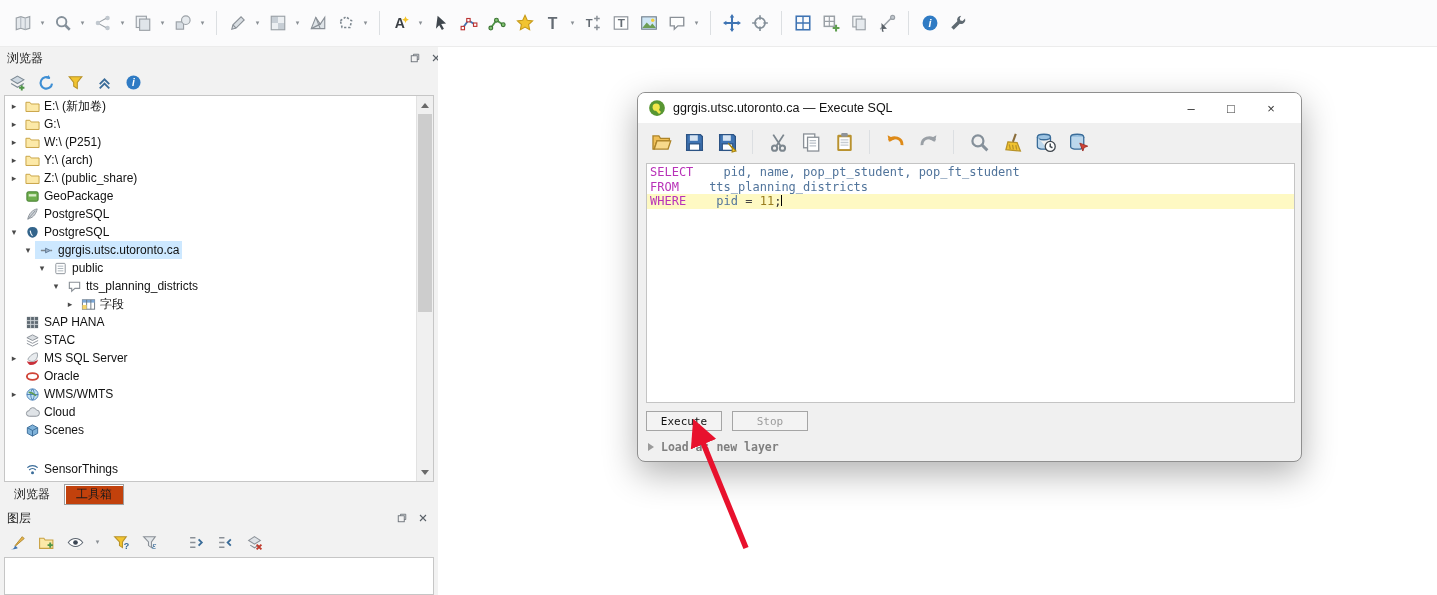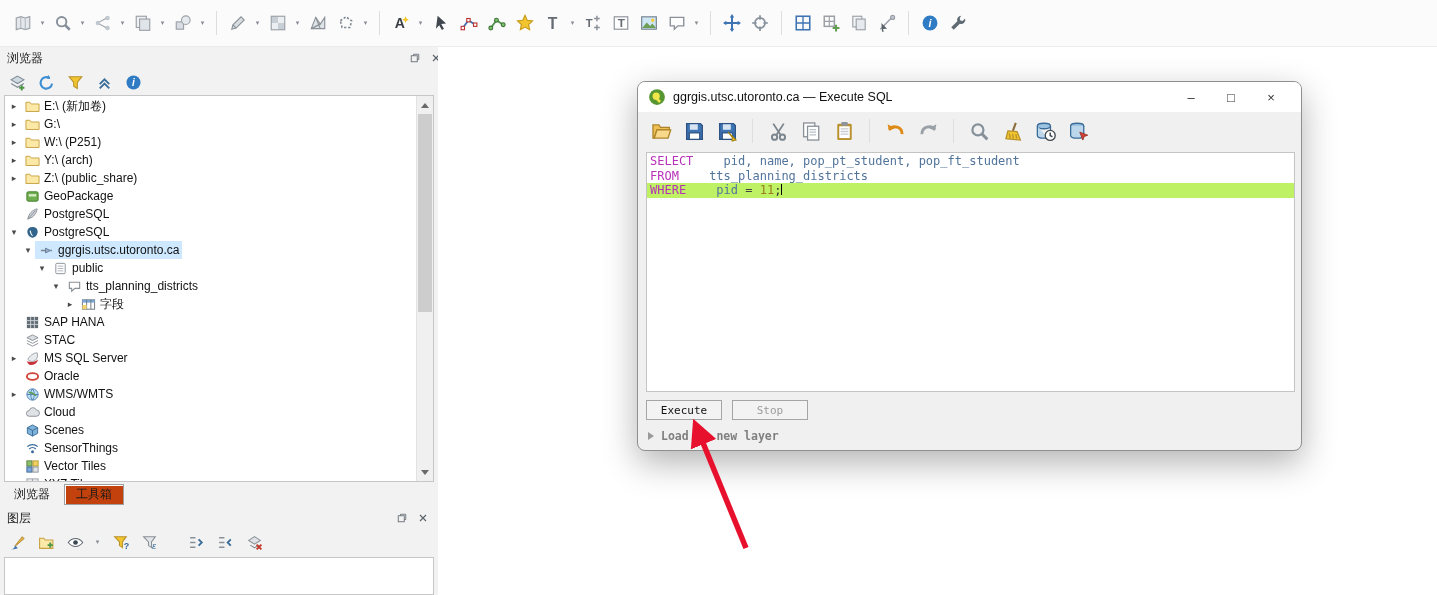--- a/index.html
+++ b/index.html
@@ -54,36 +54,36 @@
 
   .layershead{position:absolute;left:0;top:460px;width:438px;}
   .layerstools{position:absolute;left:0;top:482px;width:438px;}
   .layersbox{position:absolute;left:4px;top:510px;width:430px;height:38px;background:#fff;
     border:1px solid #c6c6c6;box-sizing:border-box;}
 
   
   .canvas{position:absolute;left:438px;top:47px;width:999px;height:548px;background:#ffffff;}
 
   
-  .dialog{position:absolute;left:637px;top:81px;width:665px;height:370px;background:#f0f0f0;
+  .dialog{position:absolute;left:637px;top:92px;width:665px;height:370px;background:#f0f0f0;
     border:1px solid #8f8f8f;border-radius:8px;box-shadow:0 12px 34px rgba(0,0,0,.30);
     box-sizing:border-box;overflow:hidden;z-index:10;}
   .dlg-title{height:30px;display:flex;align-items:center;padding:0 10px;background:#ffffff;font-size:12.5px;color:#111;}
   .qicon{width:18px;height:18px;margin-right:7px;display:flex;}
   .qicon svg{width:18px;height:18px;}
   .dlg-title .spacer{flex:1;}
   .dlg-ctl{width:40px;height:30px;display:flex;align-items:center;justify-content:center;font-size:13px;color:#333;}
   .dlg-toolbar{height:38px;display:flex;align-items:center;padding:0 9px;gap:5px;background:#f0f0f0;}
   .dlg-toolbar .tbtn{width:28px;height:28px;}
   .dlg-toolbar .tbtn svg{width:21px;height:21px;}
   .sqlbox{position:absolute;left:8px;top:70px;width:649px;height:240px;background:#fff;
     border:1px solid #c4c4c4;box-sizing:border-box;overflow:hidden;
     font-family:"DejaVu Sans Mono","Liberation Mono",monospace;font-size:12px;line-height:14.5px;padding-top:1px;}
   .sqlline{padding:0 3px;white-space:pre;}
-  .sqlline.current{background:#bef264;}
+  .sqlline.current{background:#fef9c3;}
   .tok-kw{color:var(--kw,#b832b8);}
   .tok-id{color:var(--id,#51749b);margin-left:23px;}
   .tok-op{color:var(--op,#444);}
   .tok-num{color:var(--num,#9a7d1e);}
   .tok-end{color:var(--end,#333);}
   .caret{display:inline-block;width:1px;height:11px;background:#000;vertical-align:-1px;}
   .btnrow{position:absolute;left:8px;top:318px;display:flex;gap:10px;}
   .btn{min-width:76px;height:20px;background:#f3f3f3;border:1px solid #a5a5a5;
     font-family:"DejaVu Sans Mono","Liberation Mono",monospace;font-size:11px;color:#111;
     display:flex;align-items:center;justify-content:center;box-sizing:border-box;}
@@ -556,21 +556,21 @@
           <span class="rowc">
             <span class="ticon">
               <svg viewBox="0 0 16 16" xmlns="http://www.w3.org/2000/svg">
                 <path d="M8 2l5.5 3v6L8 14 2.5 11V5z" fill="#7fb2d9" stroke="#3a6c99"></path>
                 <path d="M8 8v6M2.5 5L8 8l5.5-3" stroke="#3a6c99" fill="none"></path>
               </svg>
             </span>
             <span class="tlabel">Scenes</span>
           </span>
         </div>
-        <div class="trow" style="padding-left: 2px;">
+        <div class="trow" style="padding-left: 2px; margin-top: 21px;">
           <span class="exp"></span>
           <span class="rowc">
             <span class="ticon">
               <svg viewBox="0 0 16 16" xmlns="http://www.w3.org/2000/svg">
                 <circle cx="8" cy="11.5" r="1.6" fill="#3a6c99"></circle>
                 <path d="M4.5 8.5a5 5 0 0 1 7 0M2.5 6a8 8 0 0 1 11 0" stroke="#3a6c99" fill="none" stroke-width="1.4"></path>
               </svg>
             </span>
             <span class="tlabel">SensorThings</span>
           </span>

